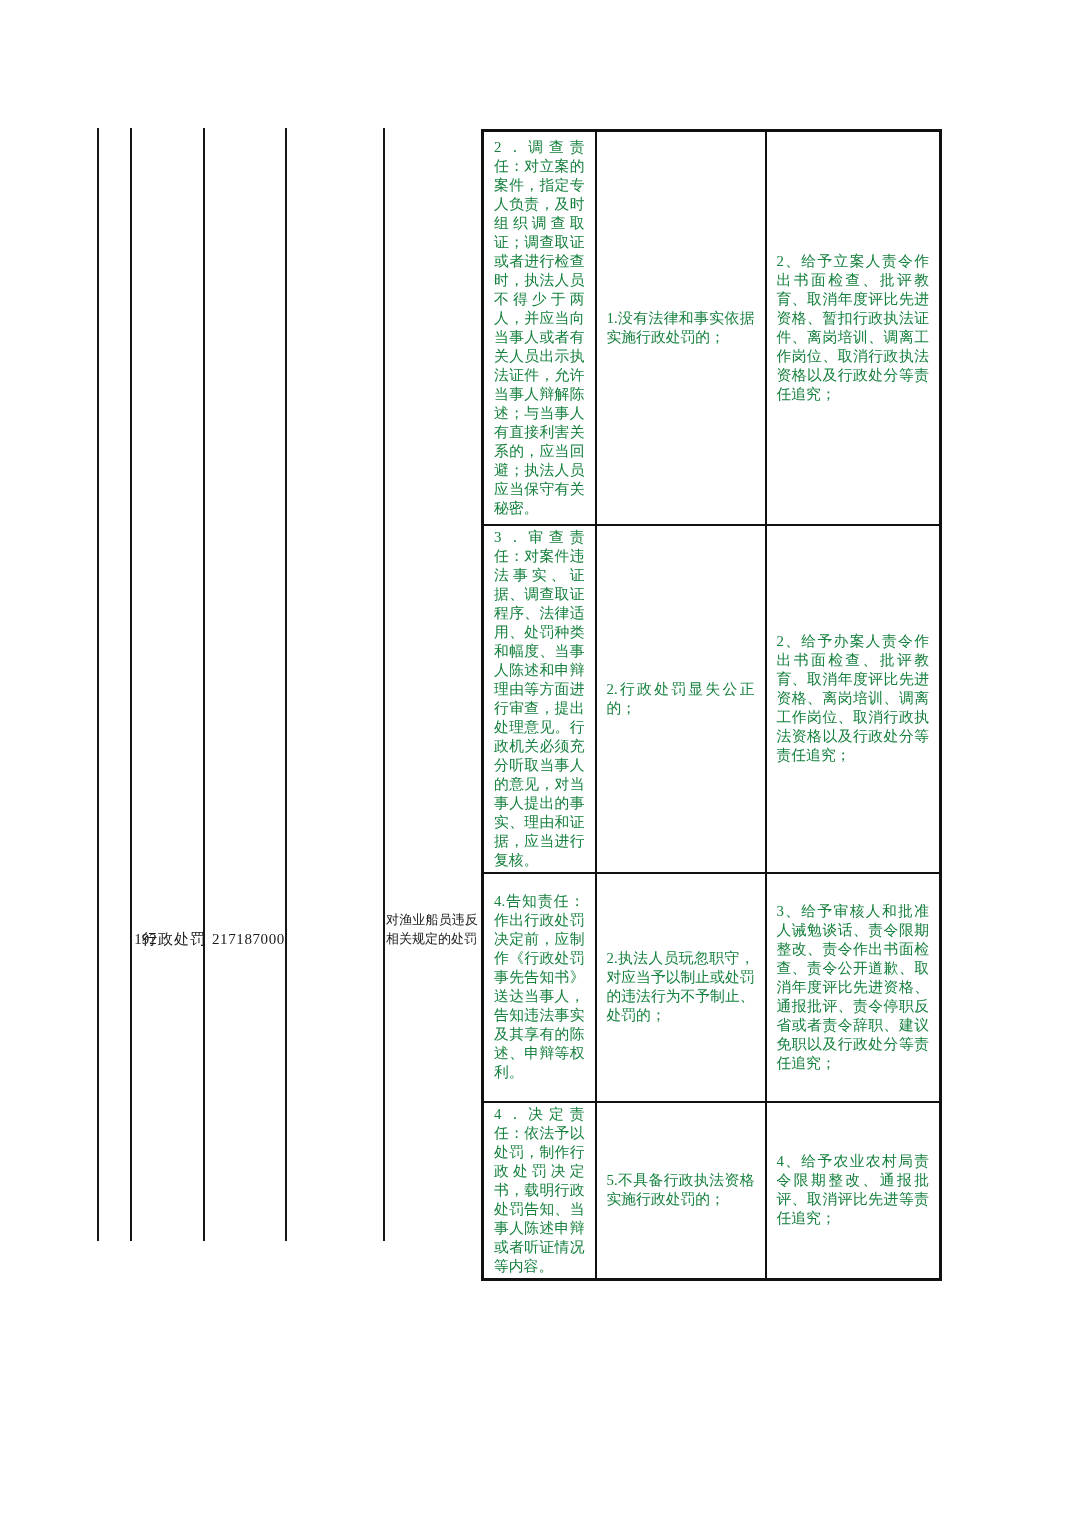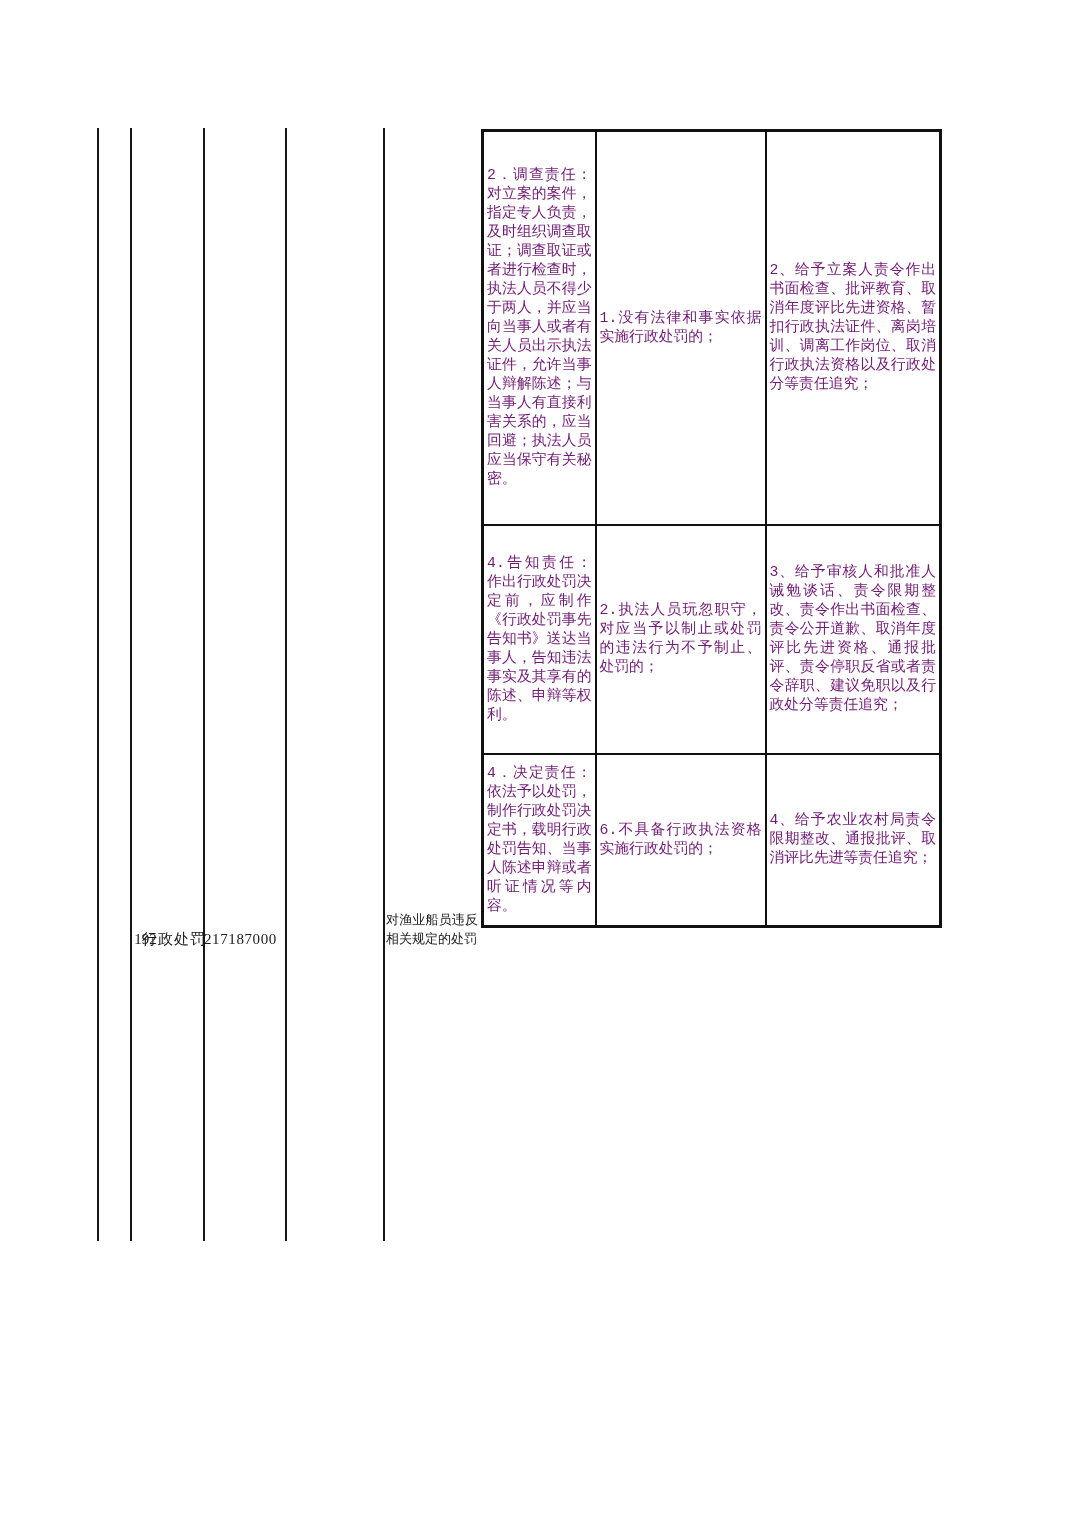--- a/index.html
+++ b/index.html
@@ -26,21 +26,21 @@
   .vl5 { left: 383px; }
 
   .left-label {
     position: absolute;
     font-size: 15px;
     line-height: 19px;
     white-space: nowrap;
   }
   .seq      { left: 98px;  width: 31px; top: 930px; text-align: center; margin-left: 32px; }
   .category { left: 131px; width: 86px; top: 930px; text-align: center; letter-spacing: 1px; }
-  .code     { left: 204px; width: 62px; top: 930px; text-align: center; letter-spacing: 0.6px; }
+  .code     { left: 204px; width: 62px; top: 930px; text-align: center; letter-spacing: 0.6px; padding-left: 8px; }
   .name {
     position: absolute;
     left: 386px; width: 92px; top: 910px;
     font-size: 13px; line-height: 19px;
     text-align: justify;
     text-justify: inter-character;
     white-space: normal;
   }
 
   table.duty-table {
@@ -48,28 +48,27 @@
     left: 481px;
     top: 129px;
     width: 458px;
     border-collapse: collapse;
     table-layout: fixed;
     border: 3px solid #111111;
   }
   table.duty-table td {
     border: 2px solid #111111;
     vertical-align: middle;
-    padding: 2px 3px;
+    padding: 2px 10px;
     font-size: 14.8px;
     line-height: 19px;
     text-align: justify;
     text-justify: inter-character;
     word-break: break-all;
-    color: #701a75;
-    font-family: Liberation Mono, monospace;
+    color: #15803d;
   }
   .col-duty          { width: 113px; }
   .col-situation     { width: 170px; }
   .col-accountability{ width: 175px; }
   tr.r1 { height: 394px; }
   tr.r2 { height: 347px; }
   tr.r3 { height: 229px; }
   tr.r4 { height: 173px; }
 </style>
 </head>
@@ -93,26 +92,31 @@
       <col class="col-duty">
       <col class="col-situation">
       <col class="col-accountability">
     </colgroup>
     <tbody>
       <tr class="r1">
         <td>2．调查责任：对立案的案件，指定专人负责，及时组织调查取证；调查取证或者进行检查时，执法人员不得少于两人，并应当向当事人或者有关人员出示执法证件，允许当事人辩解陈述；与当事人有直接利害关系的，应当回避；执法人员应当保守有关秘密。</td>
         <td>1.没有法律和事实依据实施行政处罚的；</td>
         <td>2、给予立案人责令作出书面检查、批评教育、取消年度评比先进资格、暂扣行政执法证件、离岗培训、调离工作岗位、取消行政执法资格以及行政处分等责任追究；</td>
       </tr>
+      <tr class="r2">
+        <td>3．审查责任：对案件违法事实、证据、调查取证程序、法律适用、处罚种类和幅度、当事人陈述和申辩理由等方面进行审查，提出处理意见。行政机关必须充分听取当事人的意见，对当事人提出的事实、理由和证据，应当进行复核。</td>
+        <td>2.行政处罚显失公正的；</td>
+        <td>2、给予办案人责令作出书面检查、批评教育、取消年度评比先进资格、离岗培训、调离工作岗位、取消行政执法资格以及行政处分等责任追究；</td>
+      </tr>
       <tr class="r3">
         <td>4.告知责任：作出行政处罚决定前，应制作《行政处罚事先告知书》送达当事人，告知违法事实及其享有的陈述、申辩等权利。</td>
         <td>2.执法人员玩忽职守，对应当予以制止或处罚的违法行为不予制止、处罚的；</td>
         <td>3、给予审核人和批准人诫勉谈话、责令限期整改、责令作出书面检查、责令公开道歉、取消年度评比先进资格、通报批评、责令停职反省或者责令辞职、建议免职以及行政处分等责任追究；</td>
       </tr>
       <tr class="r4">
         <td>4．决定责任：依法予以处罚，制作行政处罚决定书，载明行政处罚告知、当事人陈述申辩或者听证情况等内容。</td>
-        <td>6.不具备行政执法资格实施行政处罚的；</td>
+        <td>5.不具备行政执法资格实施行政处罚的；</td>
         <td>4、给予农业农村局责令限期整改、通报批评、取消评比先进等责任追究；</td>
       </tr>
     </tbody>
   </table>
 
 </div>
 
 </body></html>

